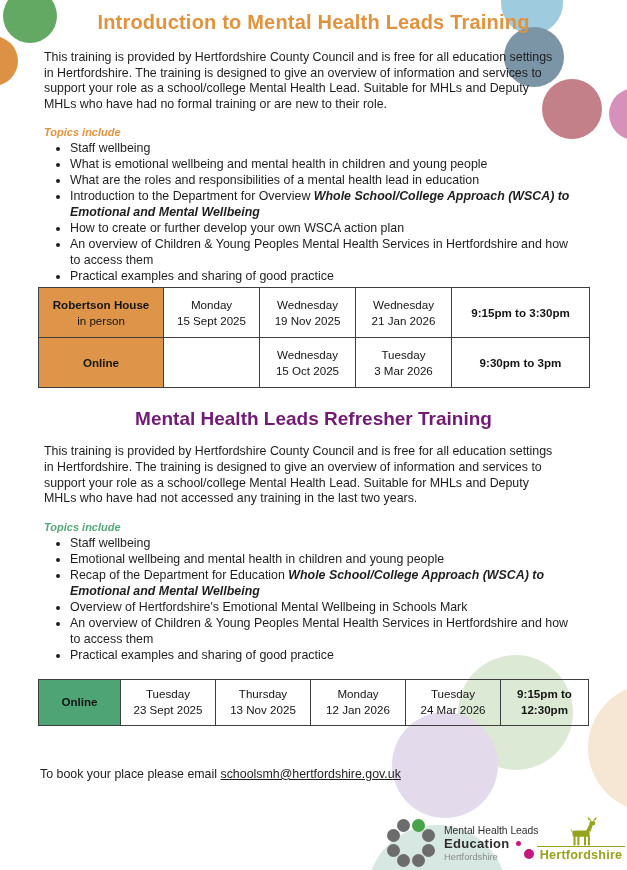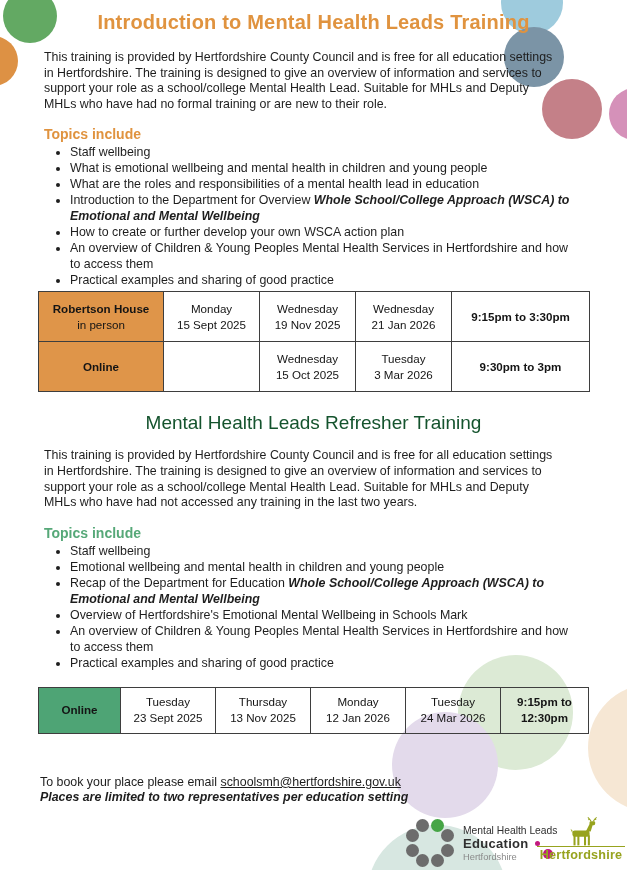--- a/index.html
+++ b/index.html
@@ -18,46 +18,46 @@
   .c-lightpurple{left:392px;top:712px;width:106px;height:106px;background:#E3DAEB;}
   .c-peach{left:588px;top:684px;width:128px;height:128px;background:#F6E7D4;}
   .c-teal{left:367px;top:825px;width:140px;height:140px;background:#D7E7E1;}
 
   .content{position:relative;z-index:1;padding:0 38px;}
 
   .title{margin:0;padding-top:11px;text-align:center;font-size:20px;font-weight:bold;color:#E0933F;letter-spacing:.2px;}
   .subtitle{margin:2px 0 0 0;text-align:center;font-size:21px;font-weight:400;color:#1d1d1d;}
 
   .para{margin:16px 0 0 6px;font-size:12.4px;line-height:15.6px;color:#1e1e1e;max-width:520px;}
-  .topics-heading{margin:14px 0 0 6px;font-size:14px;font-weight:bold;}
+  .topics-heading{margin:14px 0 0 6px;font-size:11px;font-weight:bold;font-style:italic;}
   .topics-heading.orange{color:#E0933F;}
   .topics-heading.green{color:#56A878;}
   ul.topics{margin:2px 0 0 0;padding-left:32px;}
   ul.topics li{font-size:12.4px;line-height:16px;color:#1e1e1e;max-width:500px;}
   .em{font-weight:bold;font-style:italic;}
 
   table.schedule{border-collapse:collapse;margin-top:3px;table-layout:fixed;}
   table.schedule td{border:1.5px solid #3e3e3e;text-align:center;vertical-align:middle;
     font-size:11.6px;line-height:1.4;color:#141414;padding:4px 3px;}
   table.t1{width:551px;} table.t1 td{height:41px;}
   table.t2{width:550px;margin-top:16px;} table.t2 td{height:37px;}
   td.cell-orange{background:#DF9549;}
   td.cell-green{background:#4EA475;}
   .cell-label{font-weight:bold;}
   .cell-sub{font-weight:400;}
   td.cell-time{font-weight:bold;}
 
-  .section-heading{margin:20px 0 0 0;text-align:center;font-size:19px;font-weight:normal;color:#14532d;}
+  .section-heading{margin:20px 0 0 0;text-align:center;font-size:19px;font-weight:bold;color:#701a75;}
 
   .footer{margin:41px 0 0 2px;font-size:12.4px;color:#1e1e1e;}
   .footer .email{color:#1e1e1e;text-decoration:underline;}
   .footer .note{font-weight:bold;font-style:italic;margin-top:1px;}
 
   
-  .mhl-logo{position:absolute;left:404px;top:817px;z-index:2;display:flex;align-items:center;}
+  .mhl-logo{position:absolute;left:385px;top:817px;z-index:2;display:flex;align-items:center;}
   .dot-ring{position:relative;width:52px;height:52px;flex:0 0 auto;}
   .dot-ring .dot{position:absolute;width:13px;height:13px;border-radius:50%;background:#6C6C6C;}
   .dot-ring .dot.green{background:#46A546;}
   .mhl-text{margin-left:7px;position:relative;}
   .mhl-line1{font-size:10.3px;color:#2f2f2f;}
   .mhl-line2{font-size:13px;font-weight:bold;color:#2f2f2f;letter-spacing:.3px;}
   .mhl-line3{font-size:9.3px;color:#8a8a8a;margin-top:1px;}
   .pink-dot-s{position:absolute;left:72px;top:16px;width:5px;height:5px;border-radius:50%;background:#C2197F;}
   .pink-dot-l{position:absolute;left:80px;top:24px;width:10px;height:10px;border-radius:50%;background:#C2197F;}
 
@@ -193,21 +193,20 @@
               <div>Tuesday</div>
               <div>24 Mar 2026</div>
             </td>
         <td class="cell-time">9:15pm to 12:30pm</td>
       </tr>
     </tbody>
       </table>
 
     <div class="footer">
       <div><span>To book your place please email </span><a href="#" class="email">schoolsmh@hertfordshire.gov.uk</a></div>
-      <div class="note">Places are limited to two representatives per education setting</div>
     </div>
 
   </div>
 
   <div class="mhl-logo">
     <div class="dot-ring">
       <span class="dot" style="left:12.2px;top:1.9px;"></span>
       <span class="dot green" style="left:26.8px;top:1.9px;"></span>
       <span class="dot" style="left:37.1px;top:12.2px;"></span>
       <span class="dot" style="left:37.1px;top:26.8px;"></span>

